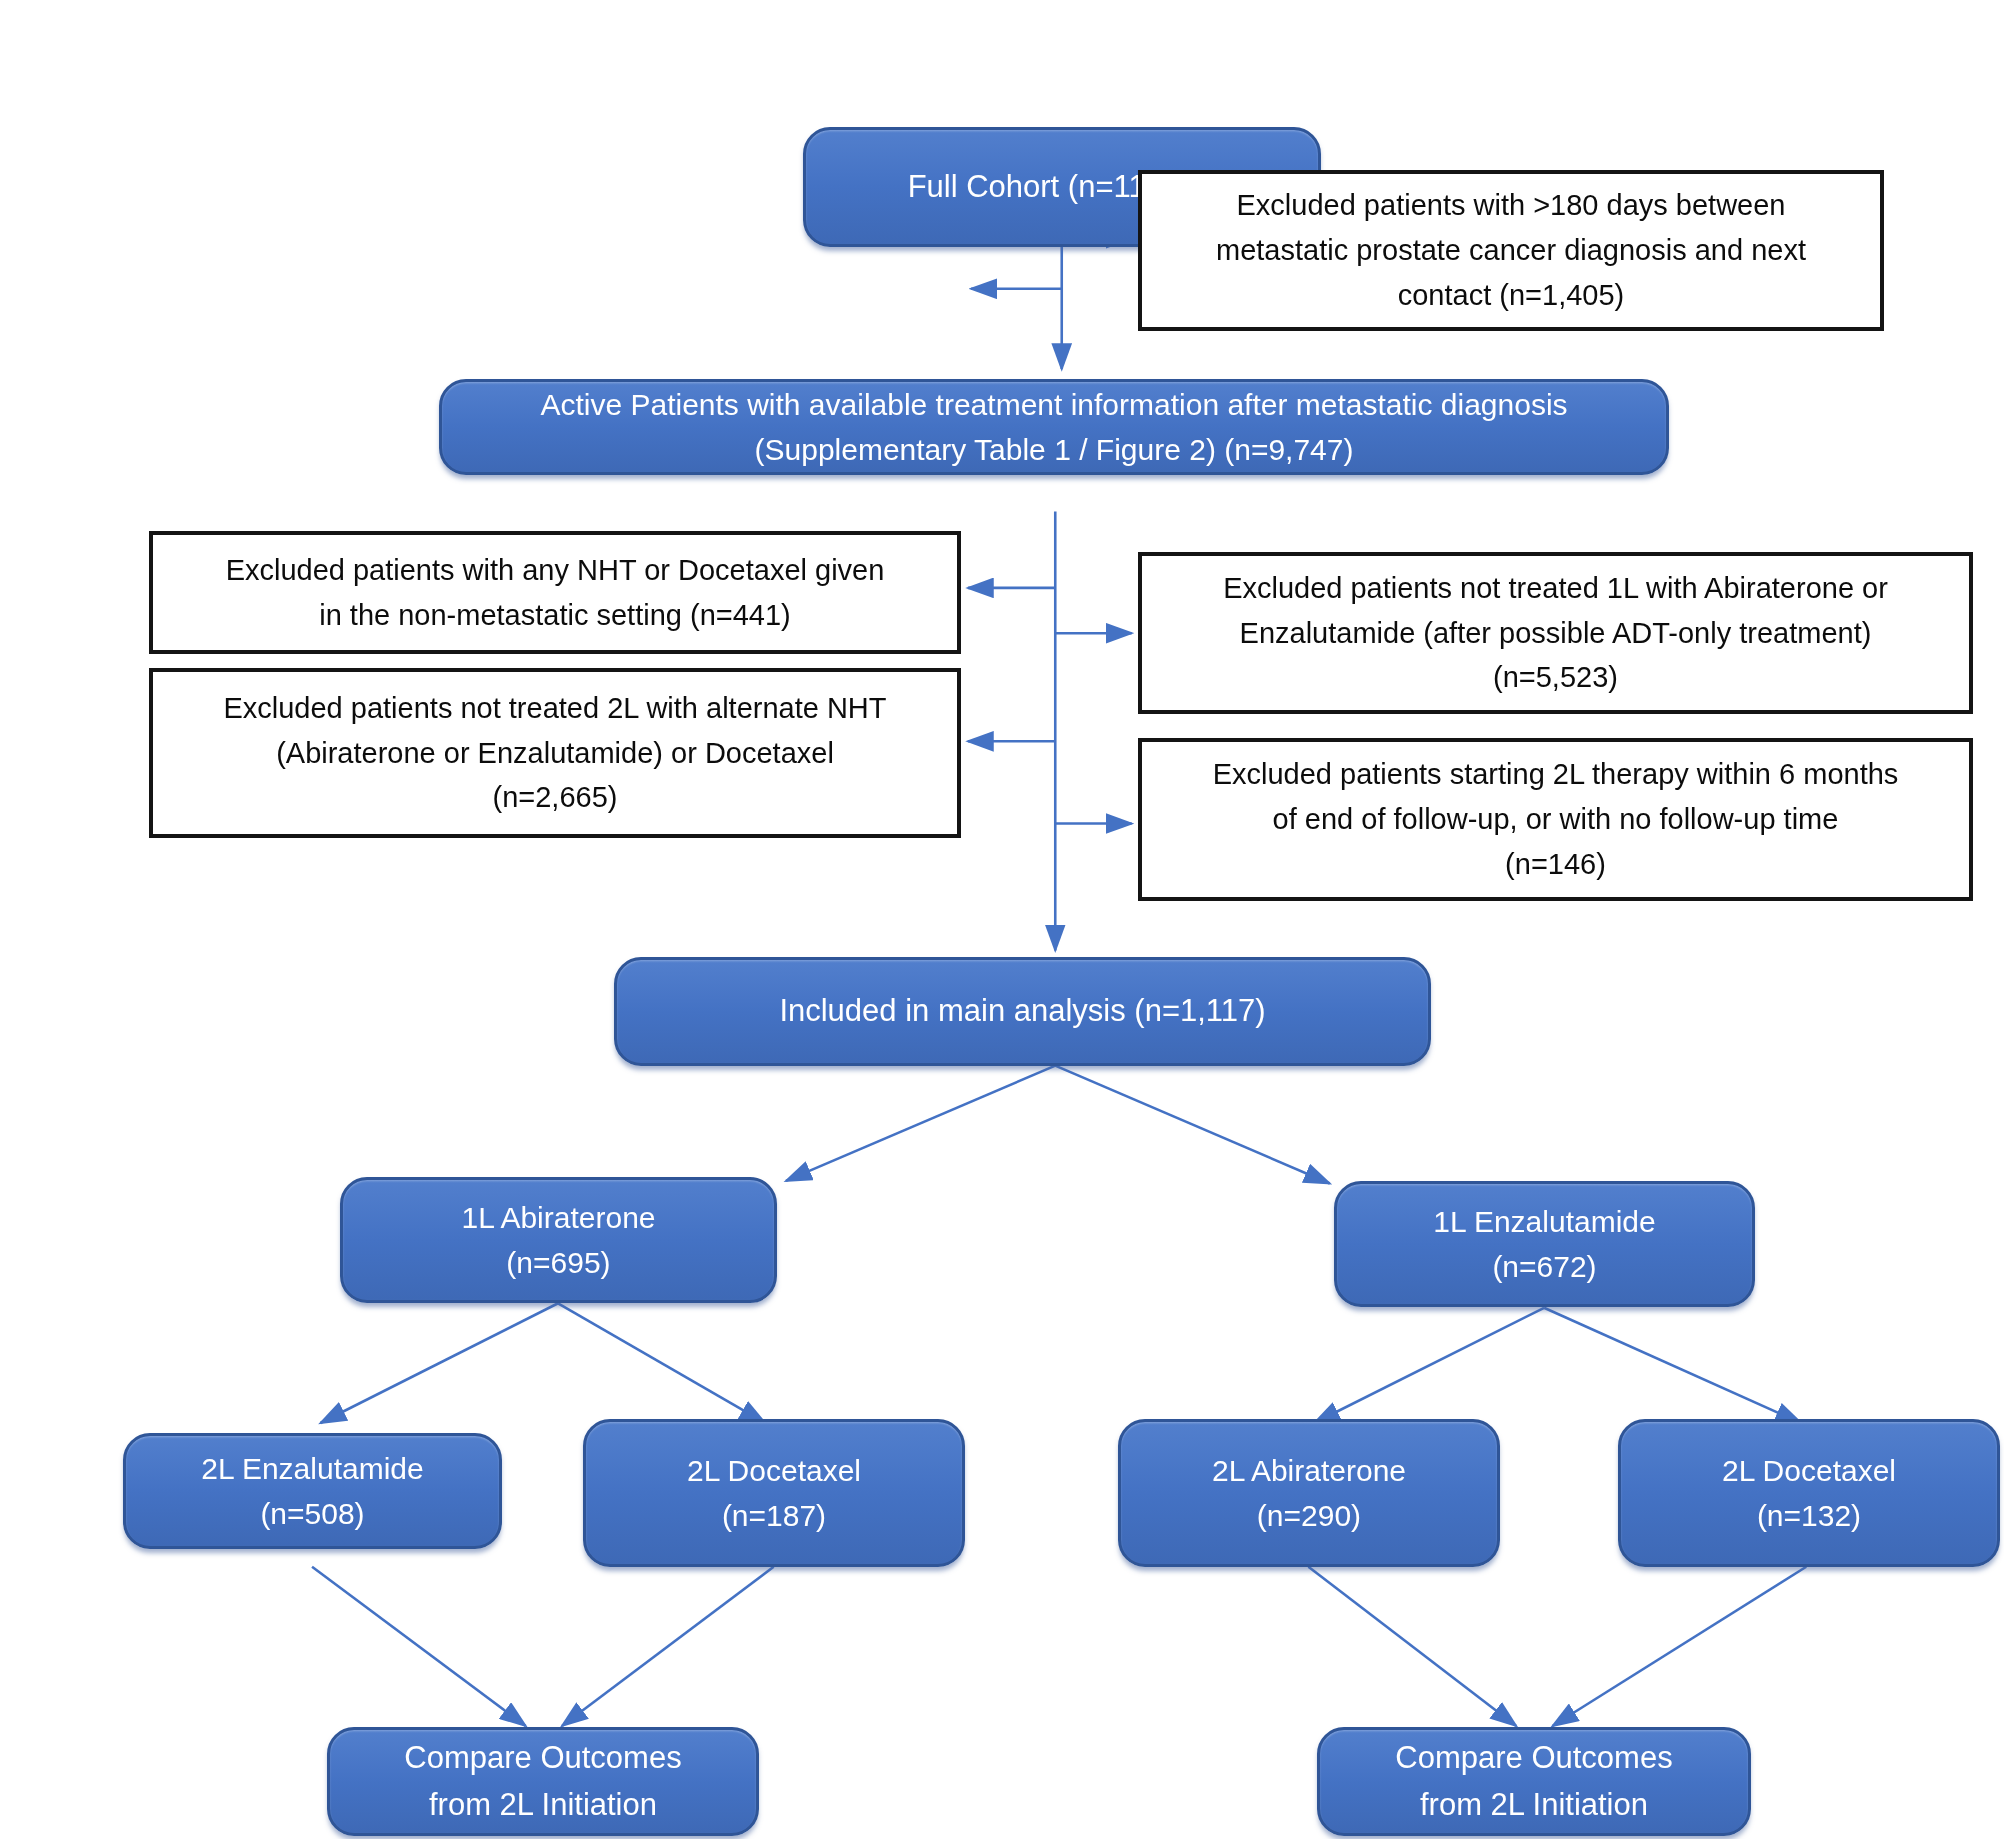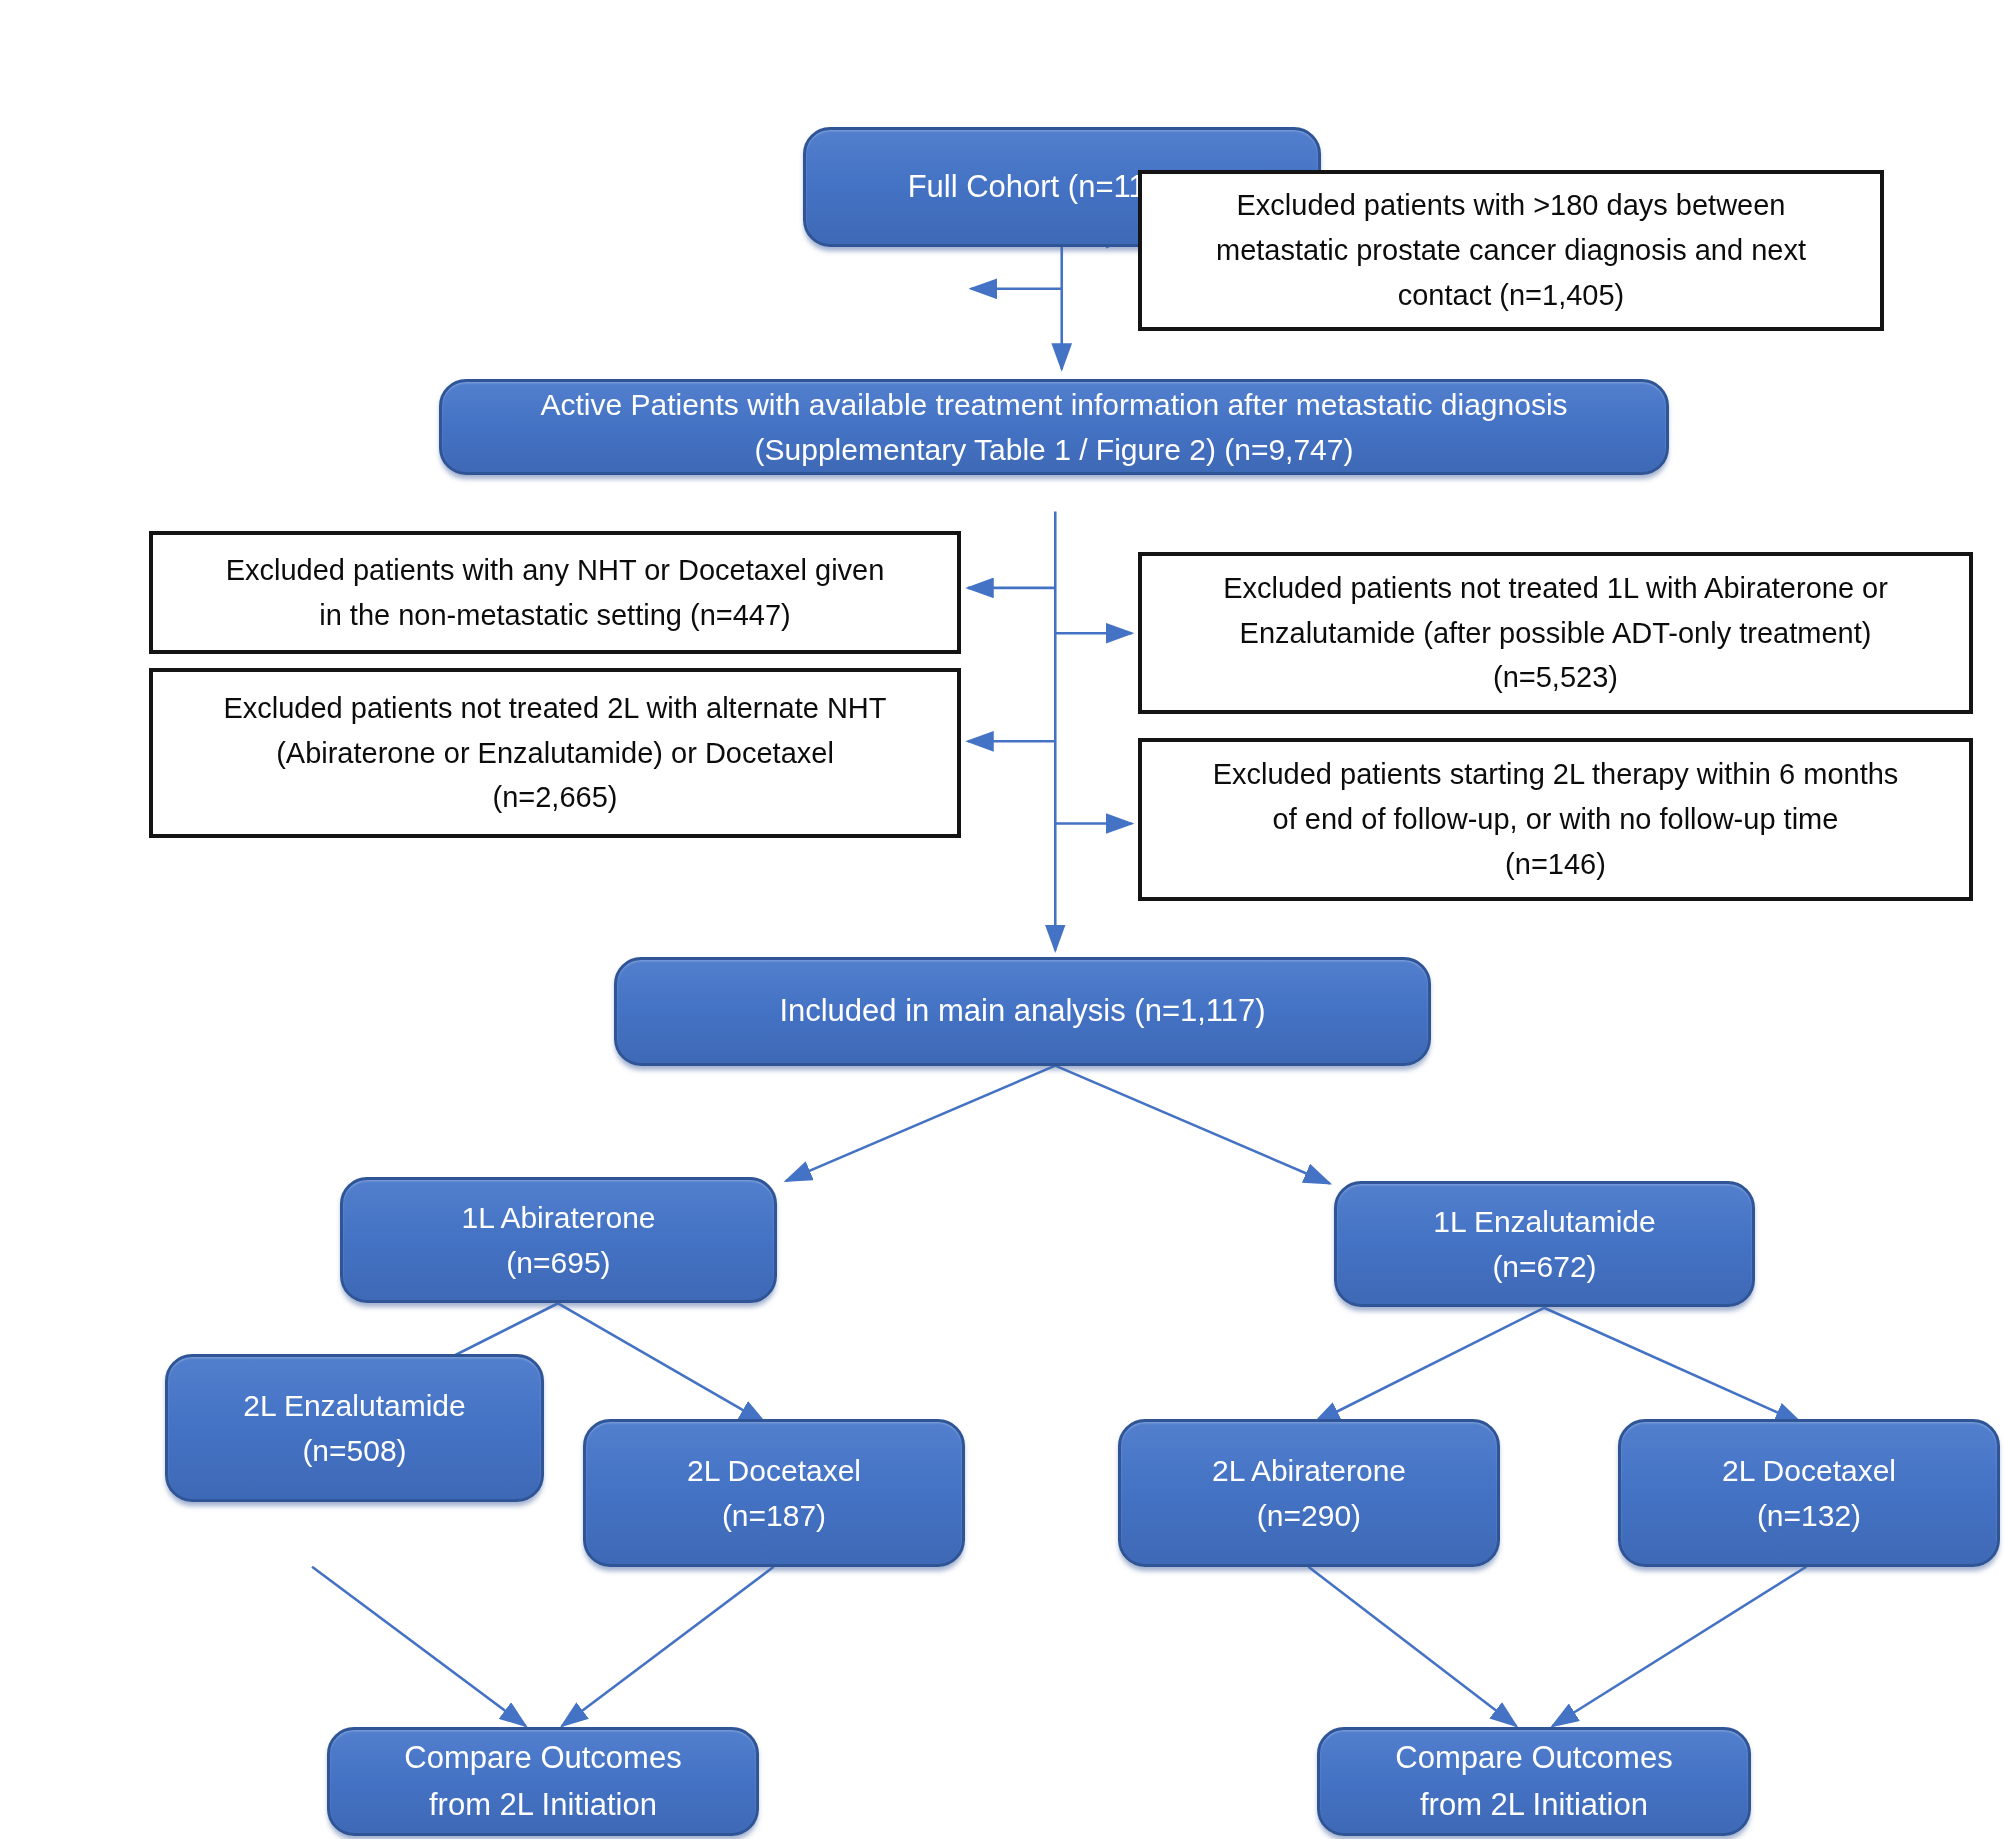--- a/index.html
+++ b/index.html
@@ -85,21 +85,21 @@
 
   <div class="wnode" style="left:1138px; top:170px; width:746px; height:161px;">
     <span class="txt">Excluded patients with &gt;180 days between
 metastatic prostate cancer diagnosis and next
 contact (n=1,405)</span>
   </div>
 
 
   <div class="wnode" style="left:149px; top:531px; width:812px; height:123px;">
     <span class="txt">Excluded patients with any NHT or Docetaxel given
-in the non-metastatic setting (n=447)</span>
+in the non-metastatic setting (n=441)</span>
   </div>
 
   <div class="wnode" style="left:1138px; top:552px; width:835px; height:162px;">
     <span class="txt">Excluded patients not treated 1L with Abiraterone or
 Enzalutamide (after possible ADT-only treatment)
 (n=5,523)</span>
   </div>
 
   <div class="wnode" style="left:149px; top:668px; width:812px; height:170px;">
     <span class="txt">Excluded patients not treated 2L with alternate NHT
@@ -116,21 +116,21 @@
   <div class="bnode" style="left:340px; top:1177px; width:437px; height:126px;">
     <span class="txt">1L Abiraterone
 (n=695)</span>
   </div>
 
   <div class="bnode" style="left:1334px; top:1181px; width:421px; height:126px;">
     <span class="txt">1L Enzalutamide
 (n=672)</span>
   </div>
 
-  <div class="bnode" style="left:123px; top:1354px; width:379px; height:148px;margin-left:42px;">
+  <div class="bnode" style="left:123px; top:1433px; width:379px; height:116px;">
     <span class="txt">2L Enzalutamide
 (n=508)</span>
   </div>
 
   <div class="bnode" style="left:583px; top:1419px; width:382px; height:148px;">
     <span class="txt">2L Docetaxel
 (n=187)</span>
   </div>
 
   <div class="bnode" style="left:1118px; top:1419px; width:382px; height:148px;">

